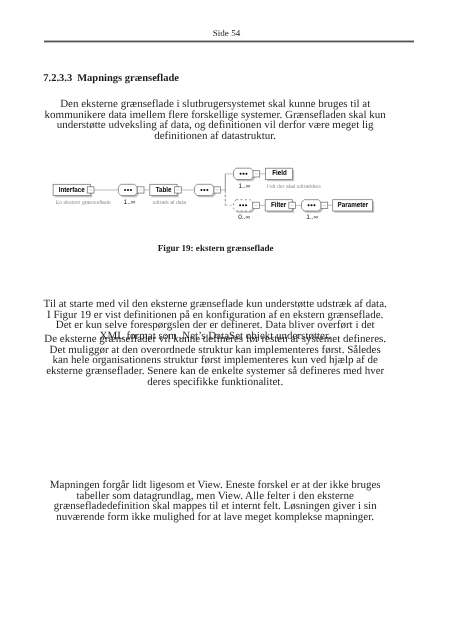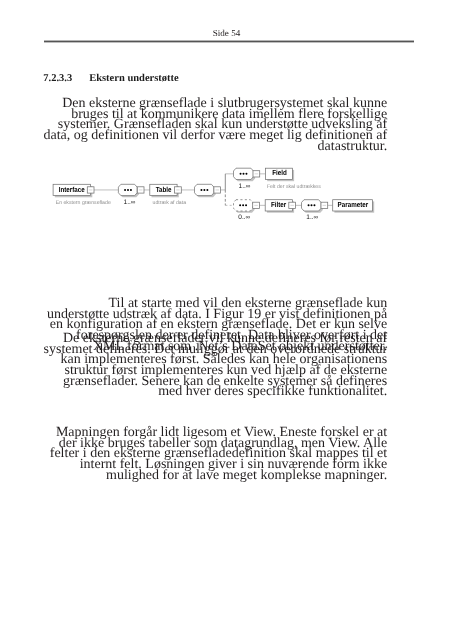--- a/index.html
+++ b/index.html
@@ -11,25 +11,25 @@
 
   
   .page-header{position:absolute;left:41px;top:28px;width:371px;
     text-align:center;font-size:9.08px;line-height:11px;}
   .header-rule{position:absolute;left:43.5px;top:40px;width:370px;height:3px;
     background:linear-gradient(to bottom,#b4b4b4 0%,#b4b4b4 33.33%,#555555 33.34%,#555555 66.66%,#bebebe 66.67%,#bebebe 100%);}
 
   
   .heading{position:absolute;left:43.3px;font-size:10.5px;font-weight:bold;
     line-height:12px;white-space:nowrap;color:#1c1c1c;}
-  .heading .num{margin-right:17px;}
+  .heading .num{margin-right:5px;}
 
   
-  .para{position:absolute;left:43.2px;width:344px;font-size:14px;
-    line-height:10.62px;text-align:right;color:#231f20;}
+  .para{position:absolute;left:43.2px;width:344px;font-size:11px;
+    line-height:10.62px;text-align:center;color:#231f20;}
 
   
   .figure{position:absolute;left:0px;top:0px;width:452px;height:640px;
     pointer-events:none;}
   .fig-caption{position:absolute;left:43.2px;top:242.8px;width:345px;
     text-align:center;font-size:9.06px;font-weight:bold;color:#1c1c1c;}
 
   
   .nlabel{position:absolute;font-family:"Liberation Sans",sans-serif;
     font-weight:bold;font-size:7.4px;line-height:7.4px;color:#000;
@@ -41,21 +41,21 @@
 </style>
 </head>
 <body>
 
 <div class="page">
 
   <div class="page-header">Side 54</div>
   <div class="header-rule"></div>
 
   <div class="heading" style="top:73.2px">
-    <span class="num">7.2.3.3</span><span>Ekstern understøtte</span>
+    <span class="num">7.2.3.3</span><span>Mapnings grænseflade</span>
   </div>
 
   <div class="para" style="top:99px">Den eksterne grænseflade i slutbrugersystemet skal kunne bruges til at kommunikere data imellem flere forskellige systemer. Grænsefladen skal kun understøtte udveksling af data, og definitionen vil derfor være meget lig definitionen af datastruktur.</div>
 
   <svg class="figure" width="452" height="640" viewBox="0 0 452 640">
 <g>
 <rect x="54.80" y="186.00" width="37.50" height="11.30" fill="#c2c2c2"></rect>
 <polygon points="122.60,186.00 136.30,186.00 138.80,188.80 138.80,194.50 136.30,197.30 122.60,197.30 120.10,194.50 120.10,188.80" fill="#c2c2c2"></polygon>
 <rect x="151.50" y="186.00" width="27.30" height="11.30" fill="#c2c2c2"></rect>
 <polygon points="198.70,186.00 213.10,186.00 215.60,188.80 215.60,194.50 213.10,197.30 198.70,197.30 196.20,194.50 196.20,188.80" fill="#c2c2c2"></polygon>
@@ -137,20 +137,21 @@
     <div class="nsub" style="left:152.6px;top:201.1px">udtræk af data</div>
     <div class="nmult" style="left:238.6px;top:183.8px">1..∞</div>
     <div class="nlabel" style="left:265.5px;top:169.4px;width:26.9px">Field</div>
     <div class="nsub" style="left:266.9px;top:184.6px">Felt der skal udtrækkes</div>
     <div class="nmult" style="left:238.3px;top:215.4px">0..∞</div>
     <div class="nlabel" style="left:265.2px;top:201.1px;width:27.2px">Filter</div>
     <div class="nmult" style="left:306.3px;top:215.4px">1..∞</div>
     <div class="nlabel" style="left:332.7px;top:201.1px;width:39.8px">Parameter</div>
   </div>
 
+  <div class="fig-caption">Figur 19: ekstern grænseflade</div>
 
   <div class="para" style="top:299px">Til at starte med vil den eksterne grænseflade kun understøtte udstræk af data. I Figur 19 er vist definitionen på en konfiguration af en ekstern grænseflade. Det er kun selve forespørgslen der er defineret. Data bliver overført i det XML format som .Net’s DataSet objekt understøtter.</div>
   <div class="para" style="top:334px">De eksterne grænseflader vil kunne defineres før resten af systemet defineres. Det muliggør at den overordnede struktur kan implementeres først. Således kan hele organisationens struktur først implementeres kun ved hjælp af de eksterne grænseflader. Senere kan de enkelte systemer så defineres med hver deres specifikke funktionalitet.</div>
 
 
-  <div class="para" style="top:428px">Mapningen forgår lidt ligesom et View. Eneste forskel er at der ikke bruges tabeller som datagrundlag, men View. Alle felter i den eksterne grænsefladedefinition skal mappes til et internt felt. Løsningen giver i sin nuværende form ikke mulighed for at lave meget komplekse mapninger.</div>
+  <div class="para" style="top:480px">Mapningen forgår lidt ligesom et View. Eneste forskel er at der ikke bruges tabeller som datagrundlag, men View. Alle felter i den eksterne grænsefladedefinition skal mappes til et internt felt. Løsningen giver i sin nuværende form ikke mulighed for at lave meget komplekse mapninger.</div>
 
 </div>
 
 </body></html>

